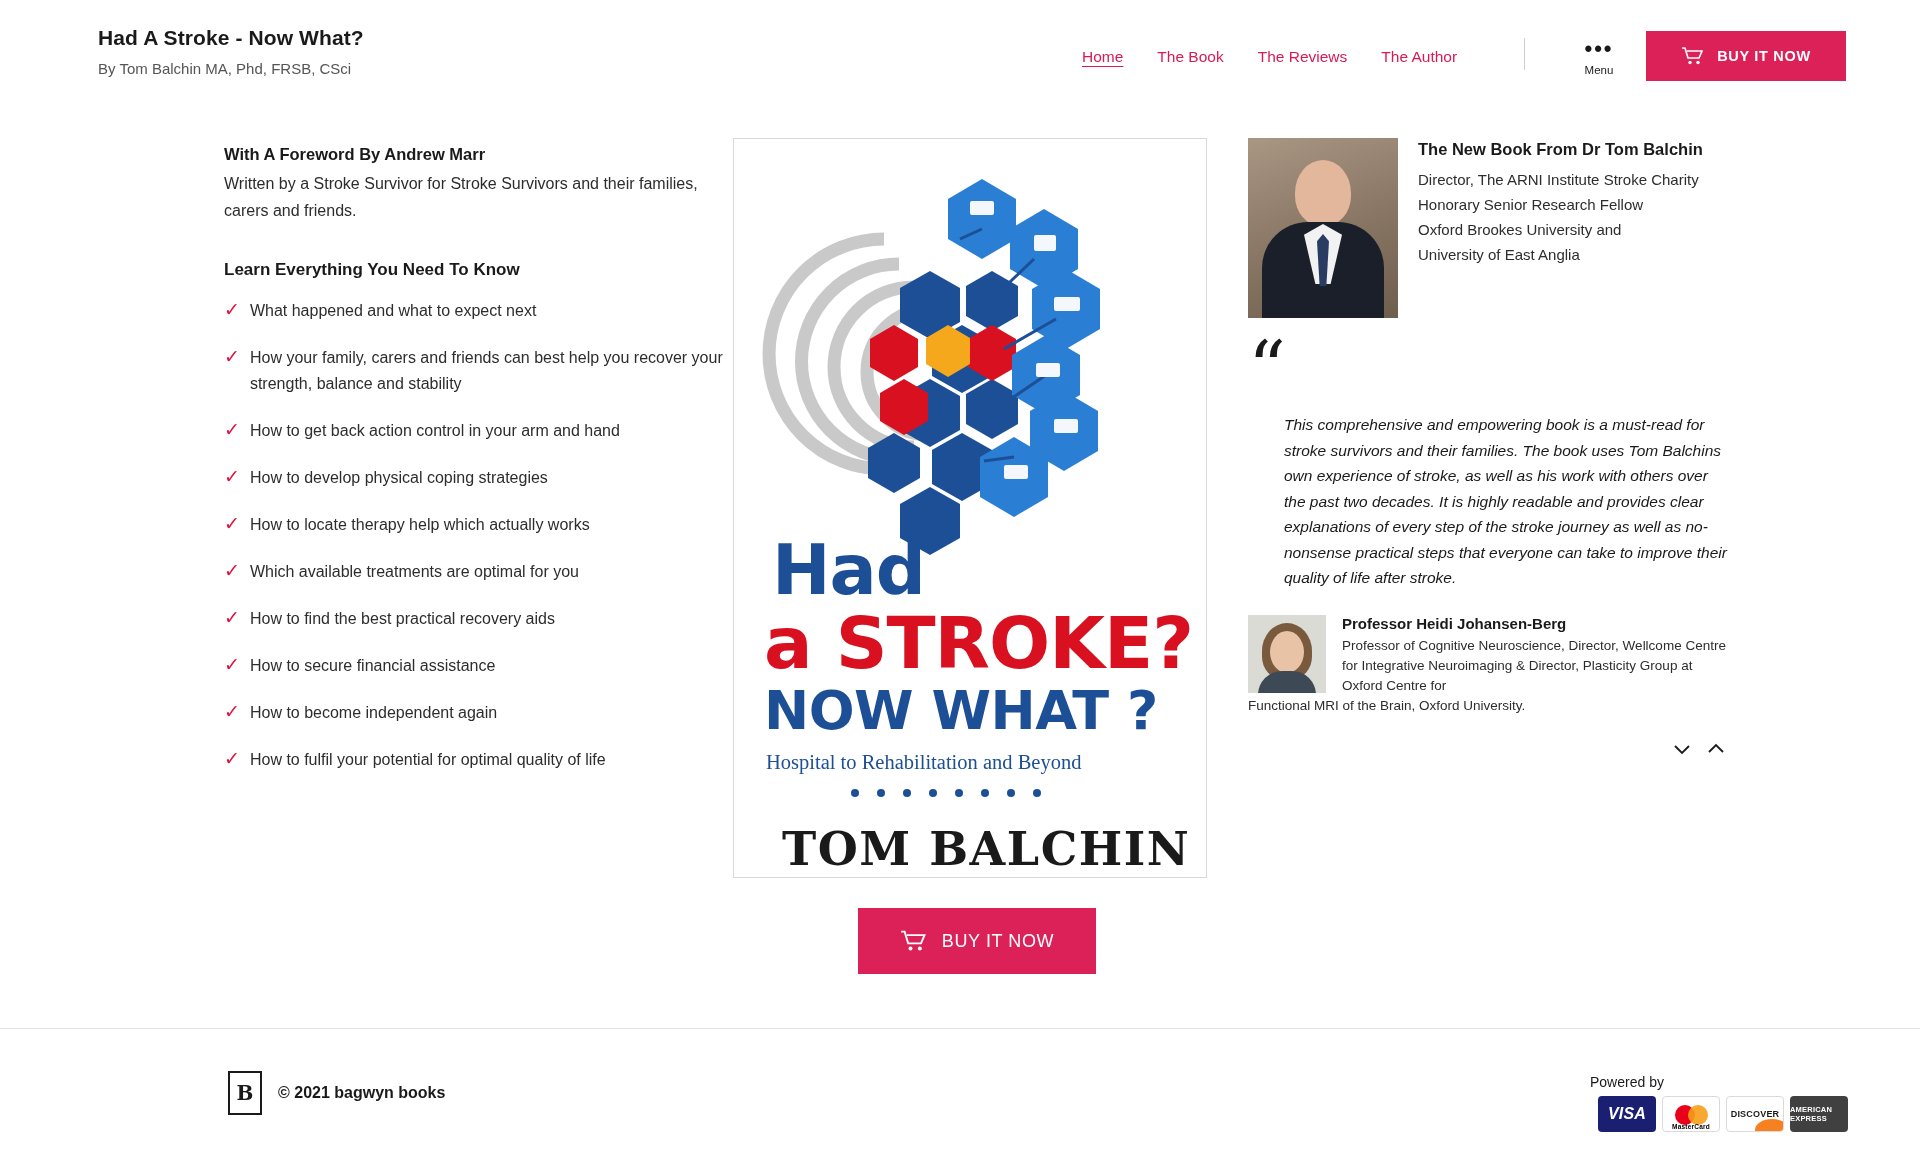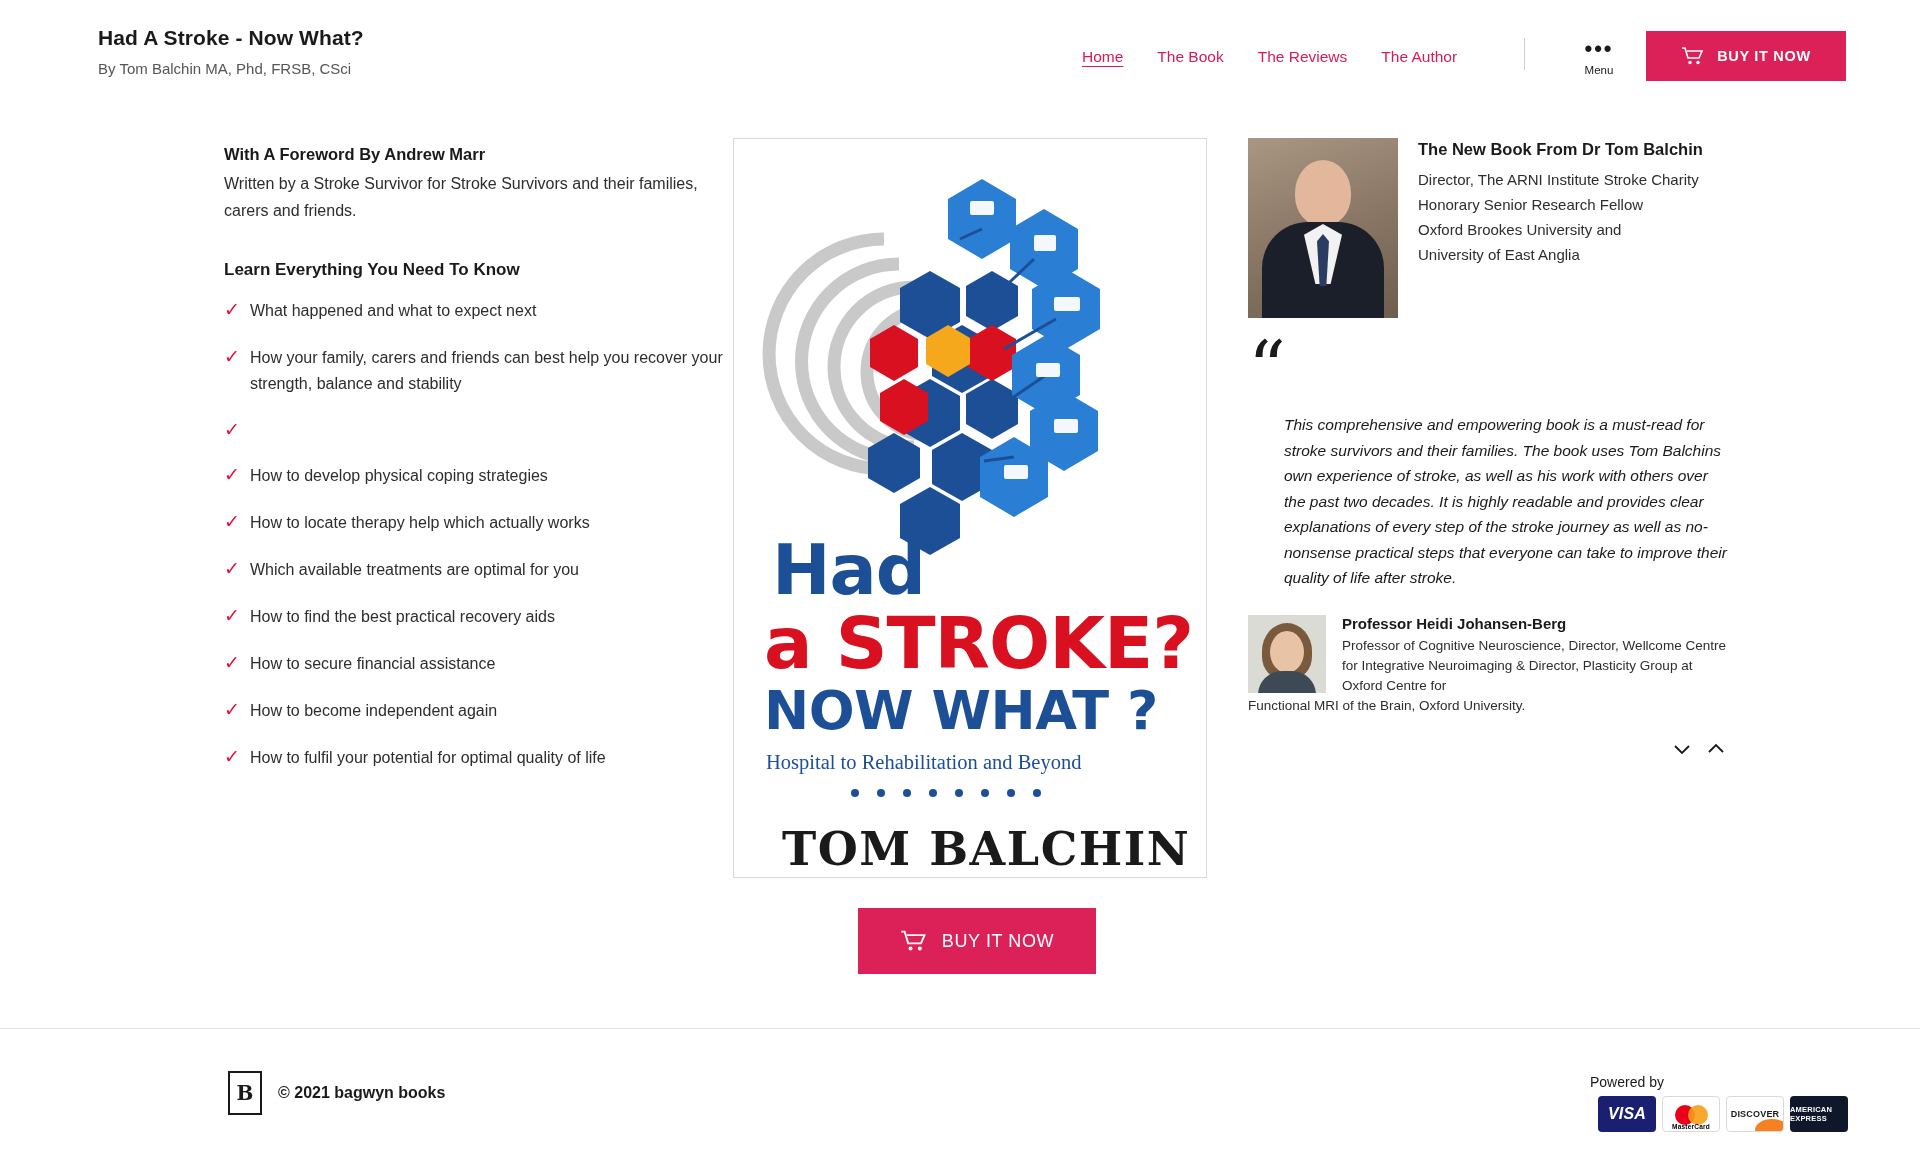--- a/index.html
+++ b/index.html
@@ -422,21 +422,21 @@
   }
   .card.visa { background: #1a1f71; font-style: italic; font-size: 16px; }
   .card.mc { background: #ffffff; border: 1px solid #dadada; position: relative; }
   .mc-c1, .mc-c2 { position: absolute; top: 8px; width: 20px; height: 20px; border-radius: 50%; }
   .mc-c1 { left: 12px; background: #eb001b; }
   .mc-c2 { left: 25px; background: #f79e1b; opacity: .9; }
   .mc-t { position: absolute; bottom: 1px; width: 100%; text-align: center; font-size: 6.5px; color: #000; }
   .card.disc { background: #ffffff; border: 1px solid #dadada; color: #1a1a1a; position: relative; overflow: hidden; }
   .disc-t { font-size: 9px; font-weight: bold; color: #1a1a1a; }
   .disc-bar { position: absolute; right: -6px; bottom: -10px; width: 34px; height: 22px; border-radius: 50%; background: #f68121; }
-  .card.amex { background: #0f172a; flex-direction: column; line-height: 9px; font-size: 7.5px; }
+  .card.amex { background: #404040; flex-direction: column; line-height: 9px; font-size: 7.5px; }
 </style>
 </head>
 <body>
 
 <div class="page">
 
   <div class="header">
     <div class="brand">
       <div class="brand-title">Had A Stroke - Now What?</div>
       <div class="brand-sub">By Tom Balchin MA, Phd, FRSB, CSci</div>
@@ -480,20 +480,21 @@
         <li>
             <span class="tick">✓</span>
             <span>What happened and what to expect next</span>
           </li>
         <li>
             <span class="tick">✓</span>
             <span>How your family, carers and friends can best help you recover your strength, balance and stability</span>
           </li>
         <li>
             <span class="tick">✓</span>
+            <span>How to get back action control in your arm and hand</span>
           </li>
         <li>
             <span class="tick">✓</span>
             <span>How to develop physical coping strategies</span>
           </li>
         <li>
             <span class="tick">✓</span>
             <span>How to locate therapy help which actually works</span>
           </li>
         <li>

